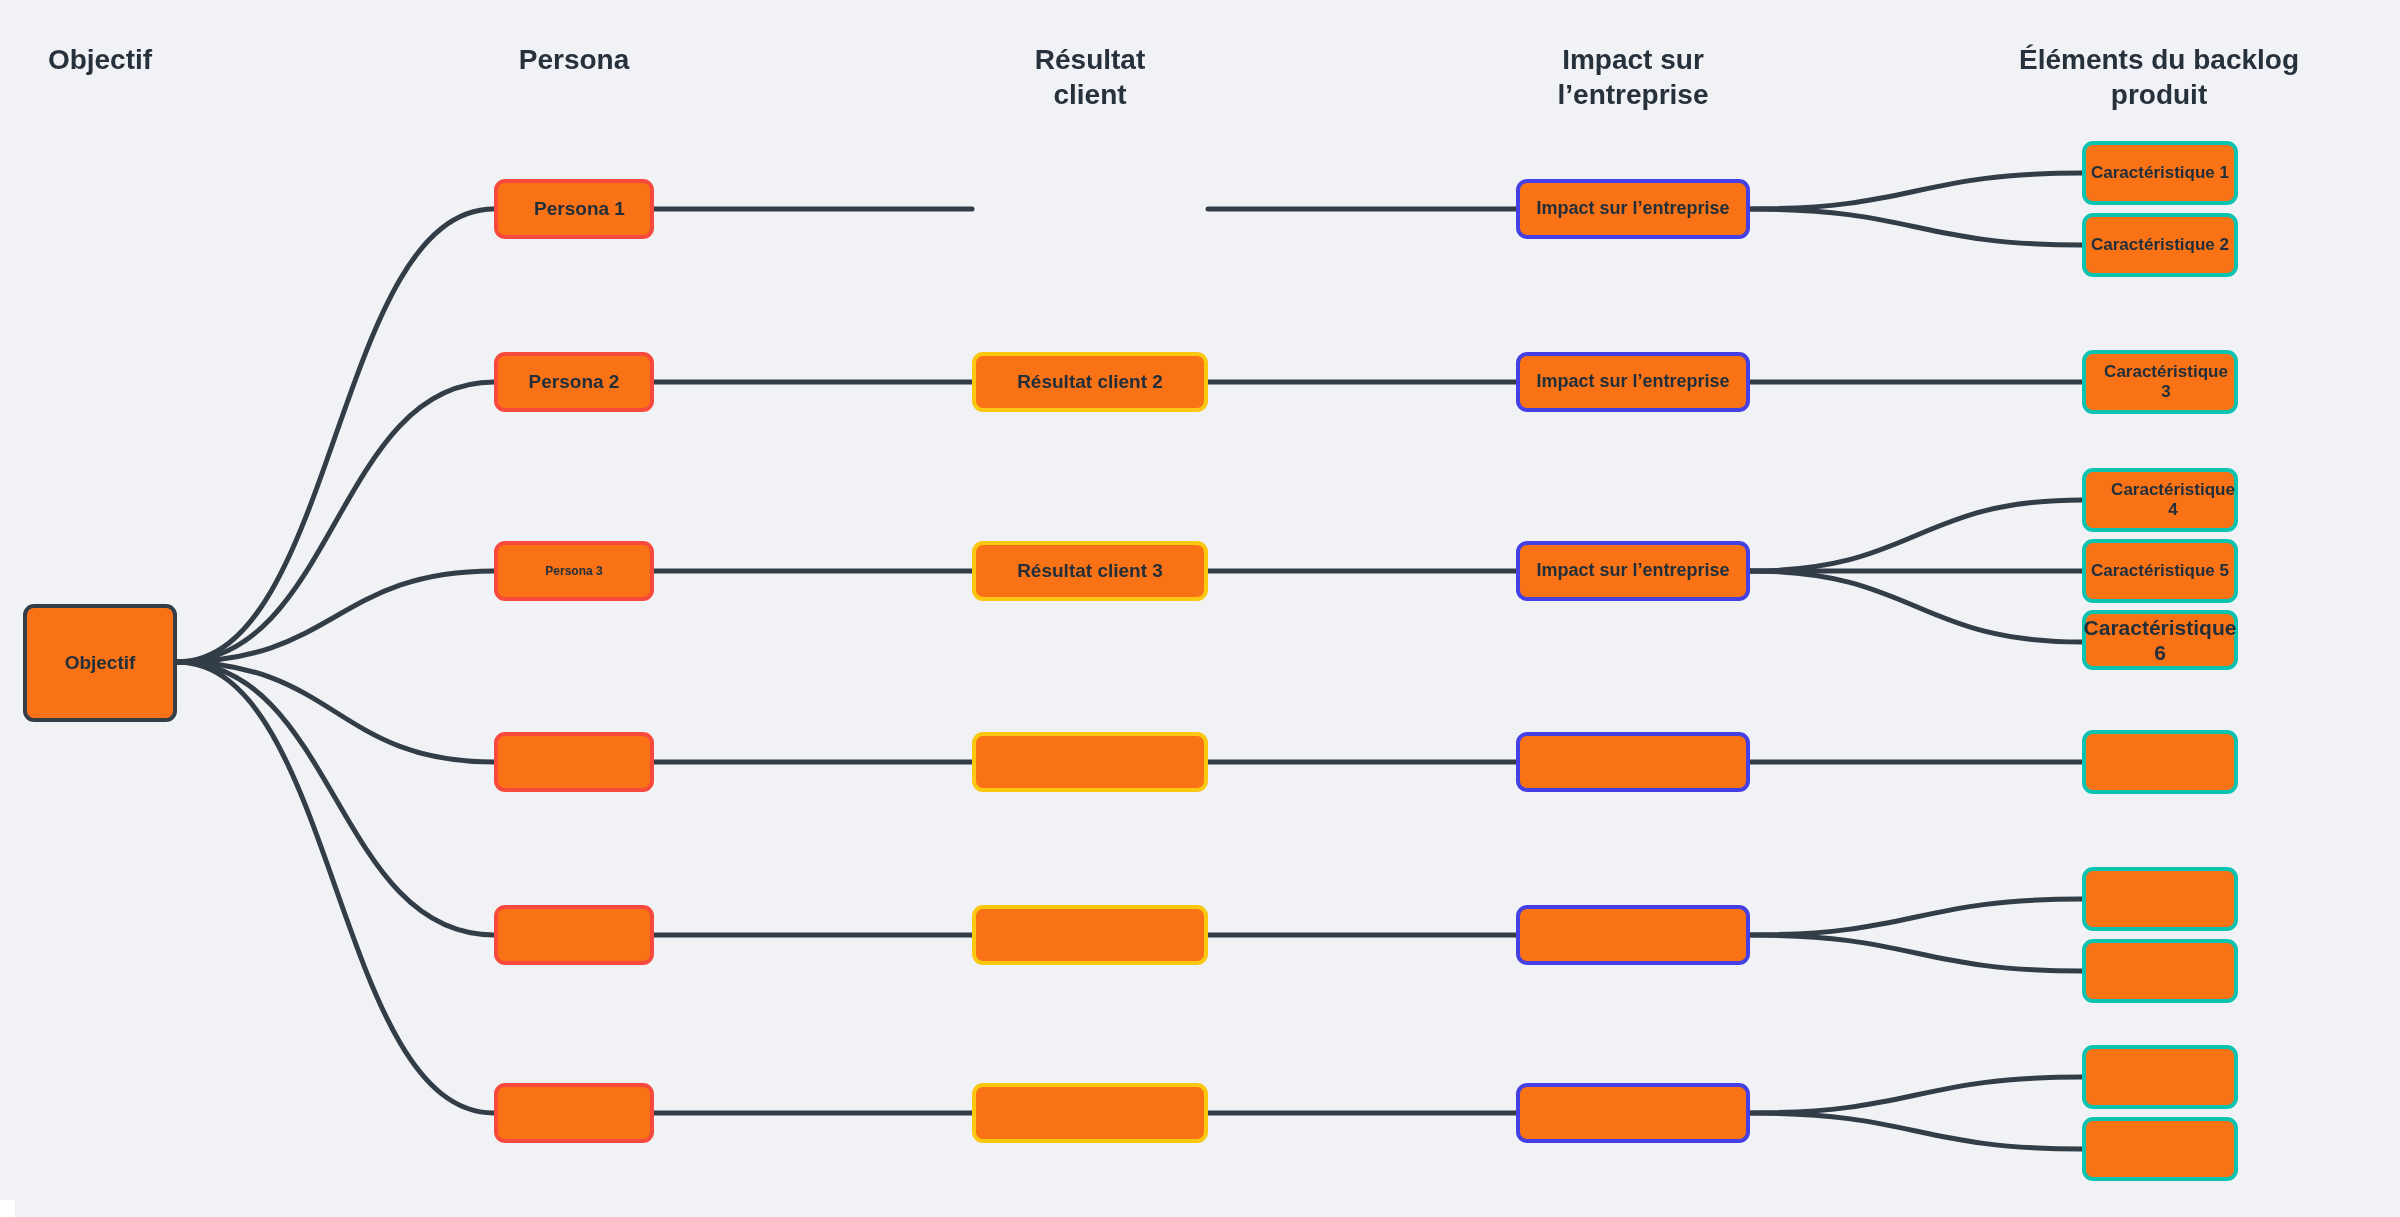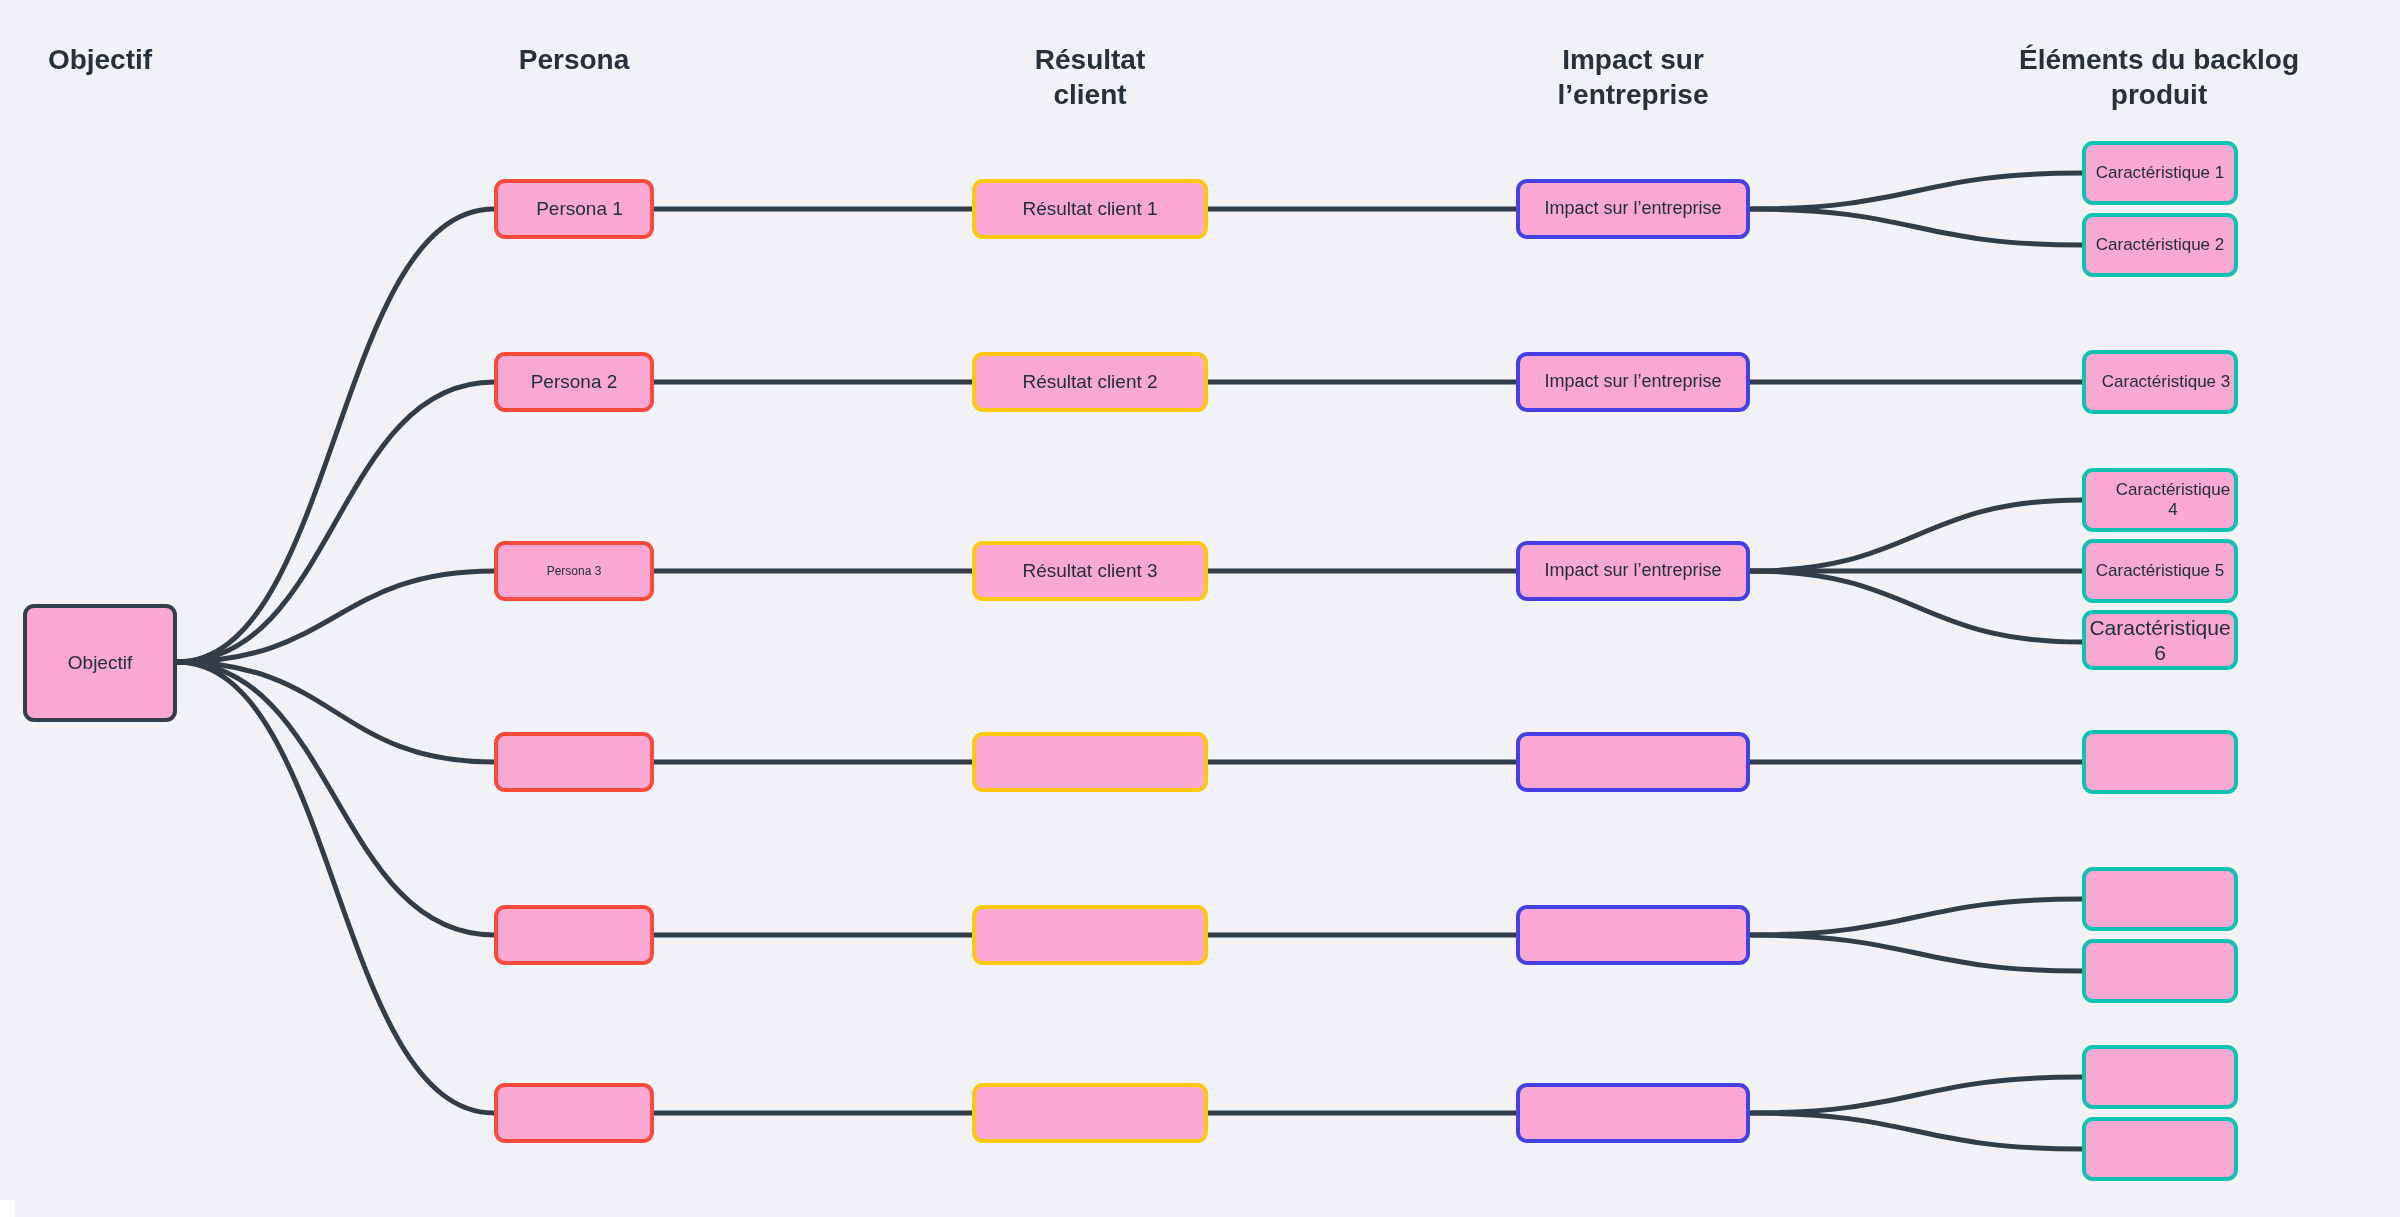--- a/index.html
+++ b/index.html
@@ -21,27 +21,28 @@
   }
   #hdr-objectif{left:100px;}
   #hdr-persona{left:574px;}
   #hdr-resultat{left:1090px;}
   #hdr-impact{left:1633px;}
   #hdr-backlog{left:2159px;}
   .hdr span{display:block;}
   .node{
     position:absolute;z-index:2;
     box-sizing:border-box;
-    background:#f9a8d4;
+    background:#f97316;
     border:4px solid #343e48;
     border-radius:11px;
     display:flex;align-items:center;justify-content:center;
     text-align:center;
     color:#222f3a;
     line-height:1.2;
+    font-weight:bold;
   }
   #objectif-node{
     left:23px;top:604px;width:154px;height:118px;
     font-size:19px;border-color:#343e48;
   }
   #canvas-corner{
     position:absolute;left:0;top:1200px;width:15px;height:17px;
     background:#ffffff;z-index:4;
   }
 </style>
@@ -101,23 +102,20 @@
     <span>produit</span>
   </div>
 
   <div class="node" id="objectif-node">
     <span>Objectif</span>
   </div>
 
   <div id="canvas-corner"></div>
 <div class="node" style="left: 494px; top: 179px; width: 160px; height: 60px; border-color: rgb(248, 73, 61); font-size: 19px; padding-left: 11px;">
       <span>Persona 1</span>
-    </div>
-    <div class="node" style="left: 972px; top: 179px; width: 236px; height: 60px; border-color: rgb(250, 199, 17); font-size: 19px;">
-      <span>Résultat client 1</span>
     </div>
     <div class="node" style="left: 1516px; top: 179px; width: 234px; height: 60px; border-color: rgb(69, 64, 227); font-size: 18px;">
       <span>Impact sur l’entreprise</span>
     </div>
     <div class="node" style="left: 2082px; top: 141px; width: 156px; height: 64px; border-color: rgb(13, 194, 175); font-size: 17px;">
       <span>Caractéristique 1</span>
     </div>
     <div class="node" style="left: 2082px; top: 213px; width: 156px; height: 64px; border-color: rgb(13, 194, 175); font-size: 17px;">
       <span>Caractéristique 2</span>
     </div>

